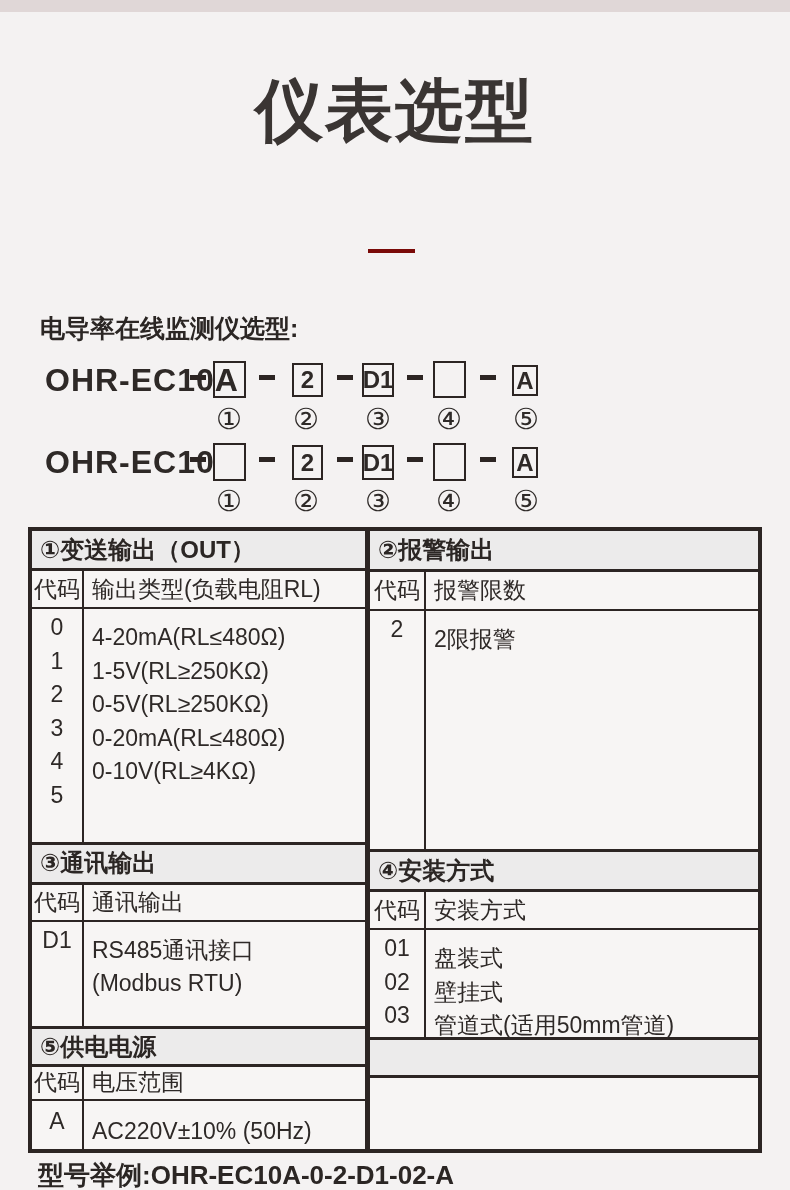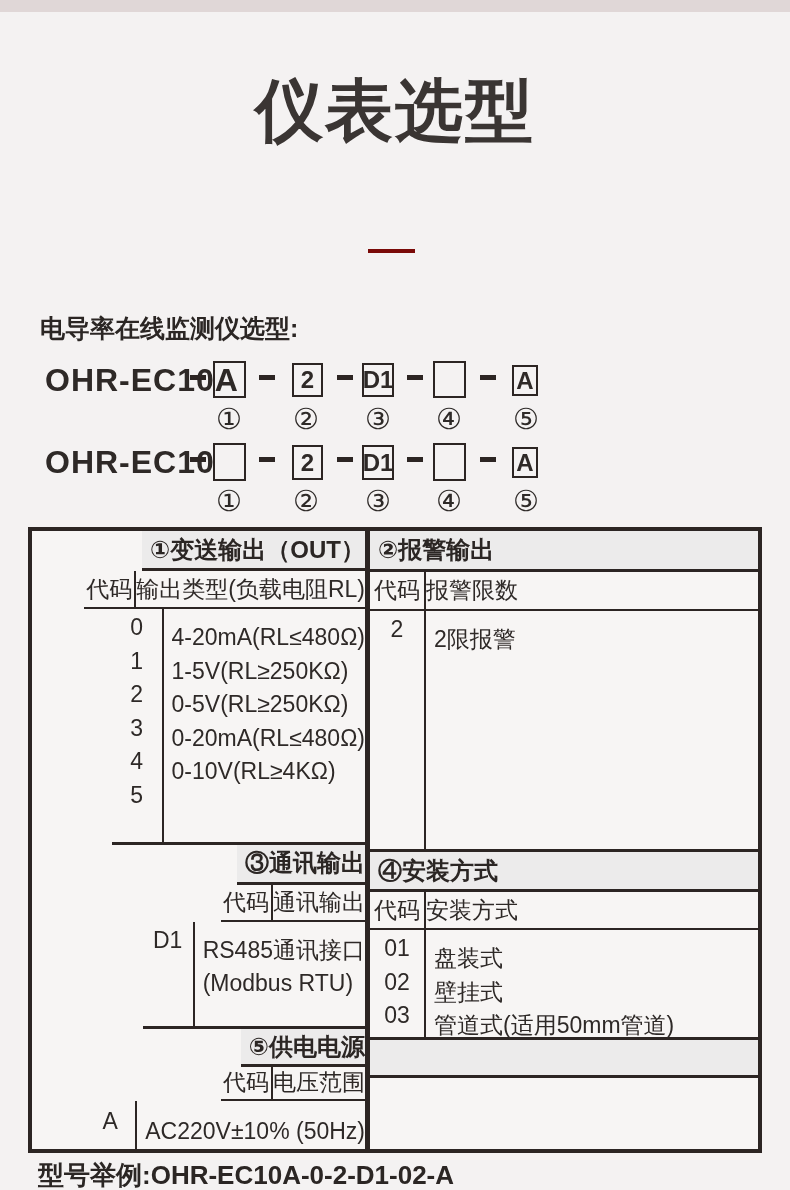--- a/index.html
+++ b/index.html
@@ -29,42 +29,42 @@
     font-size:24px; font-weight:600; color:#2e2927;
   }
   .pos-row { position:absolute; left:0; width:790px; height:32px; }
   .pos { position:absolute; width:32px; text-align:center; font-size:29px; color:#2e2a28; }
 
   
   .sel-table {
     position:absolute; left:28px; top:527px; width:734px; height:626px;
     border:4px solid #2c2523; background:#f7f5f4; display:flex;
   }
-  .t-left  { width:333px; display:flex; flex-direction:column;align-items:flex-end; }
+  .t-left  { width:333px; display:flex; flex-direction:column; }
   .t-div   { width:5px; background:#2c2523; }
   .t-right { flex:1; display:flex; flex-direction:column; }
 
   .band-title {
     background:#ecebeb; border-bottom:3px solid #2c2523;
     font-size:24px; font-weight:bold; color:#2b2624;
     display:flex; align-items:center; padding-left:8px;
   }
   .colhead { display:flex; border-bottom:2px solid #2c2523; font-size:23px; }
   .code-h { border-right:2px solid #2c2523; display:flex; align-items:center; justify-content:center; }
-  .label-h { flex:1; display:flex; align-items:center; white-space:nowrap; }
+  .label-h { flex:1; display:flex; align-items:center; padding-left:8px; white-space:nowrap; }
   .tbody { display:flex; }
   .code-col { border-right:2px solid #2c2523; text-align:center; font-size:23px; line-height:33.5px; padding-top:2px; }
   .content-col { flex:1; padding-left:8px; font-size:23px; line-height:33.5px; padding-top:12px; white-space:nowrap; }
   .w52 { width:52px; } .w56 { width:56px; }
 
   
   .h-t12  { height:41px; }
   .h-c12  { height:39px; }
   .h-b12  { height:241px; border-bottom:3px solid #2c2523; }
-  .h-t34  { height:40px;font-family:Liberation Serif, serif; }
+  .h-t34  { height:40px; }
   .h-c34  { height:38px; }
   .h-b34  { height:110px; border-bottom:3px solid #2c2523; }
   .h-t5   { height:38px; }
   .h-c5   { height:35px; }
   .h-b5   { flex:1; border-bottom:none; }
   .empty-cell { flex:1; }
 
   .example-line { position:absolute; left:38px; top:1158px; font-size:26px; font-weight:bold; color:#2b2624; white-space:nowrap; }
 </style>
 </head>

